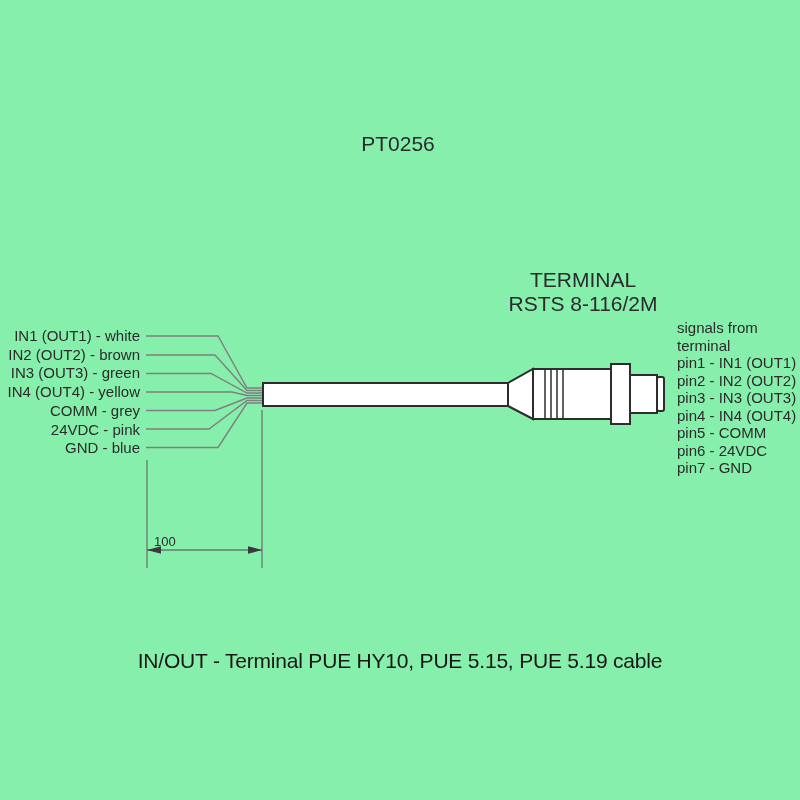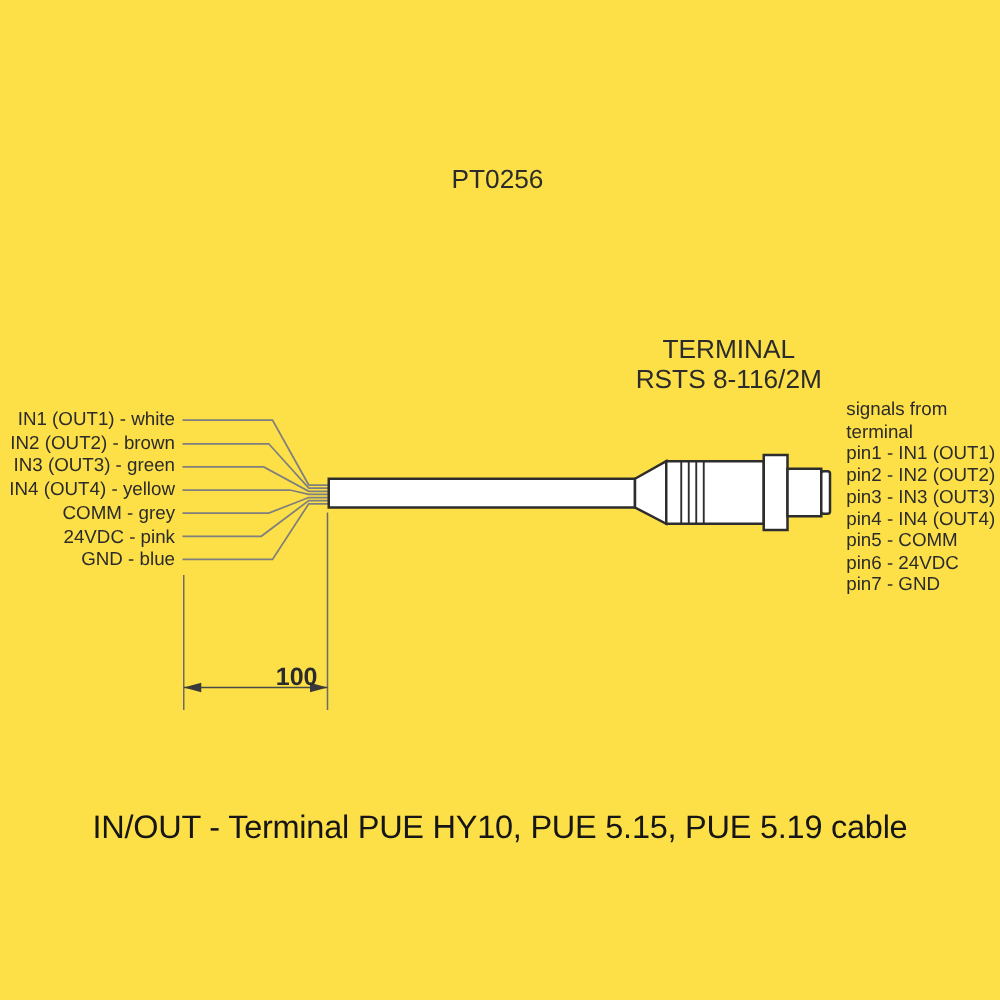--- a/index.html
+++ b/index.html
@@ -4,21 +4,21 @@
 <style>
   html, body {
     margin: 0;
     padding: 0;
     background: #ffffff;
   }
   .canvas {
     position: relative;
     width: 800px;
     height: 800px;
-    background: #fde047;
+    background: #86efac;
     font-family: "Liberation Sans", sans-serif;
     color: #222222;
     overflow: hidden;
   }
   .drawing-layer {
     position: absolute;
     left: 0;
     top: 0;
     width: 800px;
     height: 800px;
@@ -63,33 +63,32 @@
     font-size: 15px;
     line-height: 17.5px;
     white-space: nowrap;
     color: #2b2b2b;
   }
   .dim-value {
     position: absolute;
     left: 154px;
     top: 533px;
     width: 100px;
-    text-align: right;
-    font-size: 20px;
+    text-align: left;
+    font-size: 13px;
     line-height: 18px;
     color: #2b2b2b;
-    font-weight: bold;
   }
   .caption {
     position: absolute;
     left: 0;
     top: 648px;
     width: 800px;
     text-align: center;
-    font-size: 26px;
+    font-size: 21px;
     line-height: 26px;
     letter-spacing: -0.2px;
     color: #161616;
   }
 </style>
 </head>
 <body>
 
 <div class="canvas">
 

